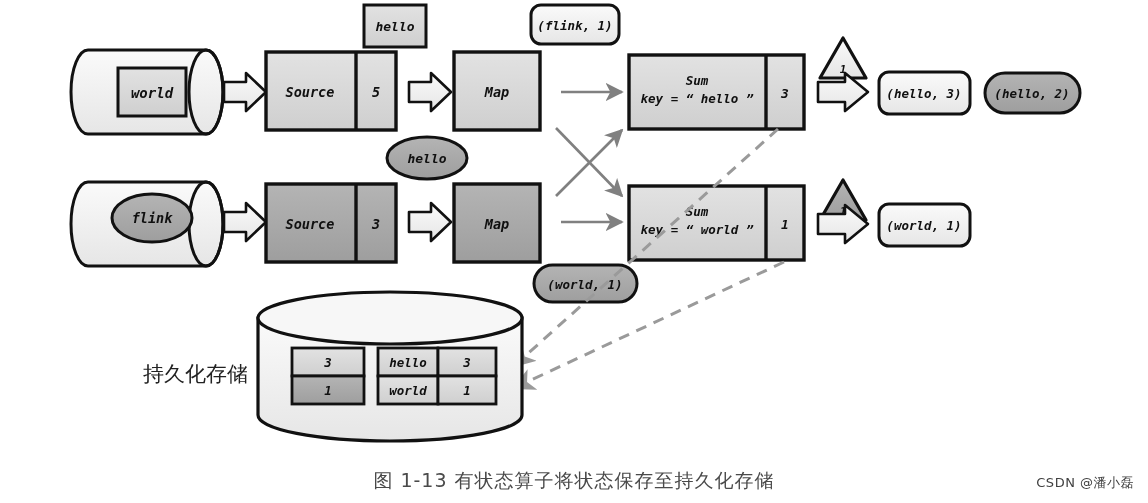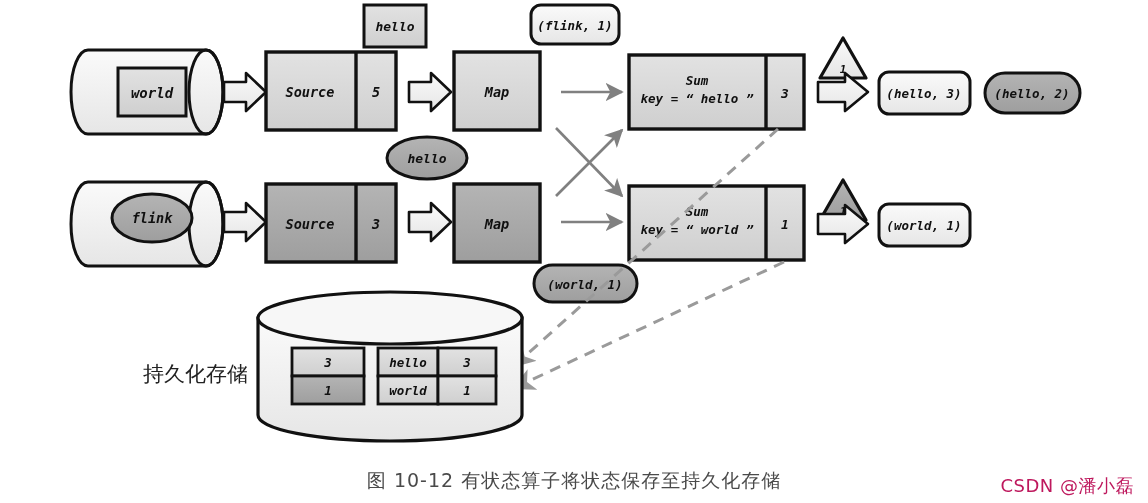--- a/index.html
+++ b/index.html
@@ -43,22 +43,22 @@
     font-family: "DejaVu Sans", sans-serif;
     font-size: 19px;
     color: #4a4a4a;
     letter-spacing: 1px;
   }
   .watermark {
     position: absolute;
     right: 14px;
     top: 474px;
     font-family: "DejaVu Sans", sans-serif;
-    font-size: 18px;
-    color: #be185d;
+    font-size: 13px;
+    color: #404040;
     letter-spacing: 0.5px;
   }
 </style>
 </head>
 <body>
 
 <div id="root">
 
   <svg id="diagram" viewBox="0 0 1148 503">
     <defs>
@@ -238,16 +238,16 @@
       <rect x="378" y="376" width="60" height="28" fill="url(#gradMid)" stroke="#111111" stroke-width="2.8"></rect>
       <text class="mono-txt" x="408" y="395" font-size="12.5" text-anchor="middle">world</text>
       <rect x="438" y="376" width="58" height="28" fill="url(#gradMid)" stroke="#111111" stroke-width="2.8"></rect>
       <text class="mono-txt" x="467" y="395" font-size="12.5" text-anchor="middle">1</text>
     </g>
 
     <text class="cn-label" x="143" y="381" font-size="21">持久化存储</text>
 
   </svg>
 
-  <div class="caption">图 10-12  有状态算子将状态保存至持久化存储</div>
+  <div class="caption">图 1-13  有状态算子将状态保存至持久化存储</div>
   <div class="watermark">CSDN @潘小磊</div>
 
 </div>
 
 </body></html>

